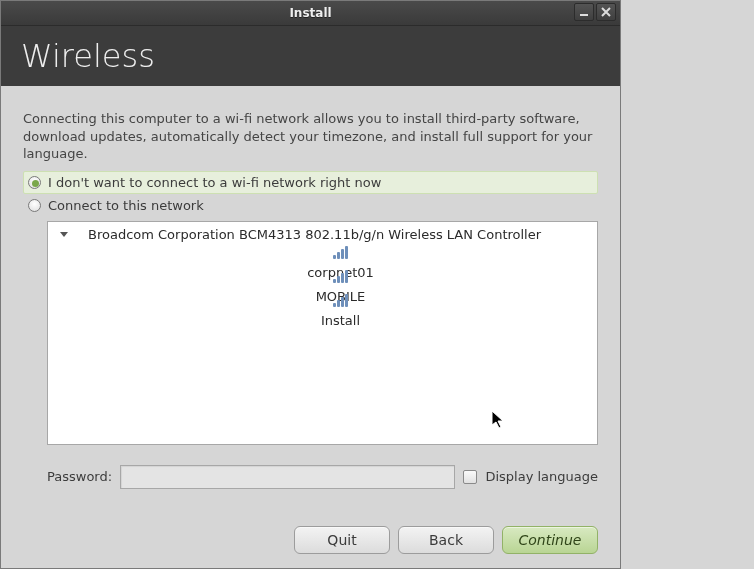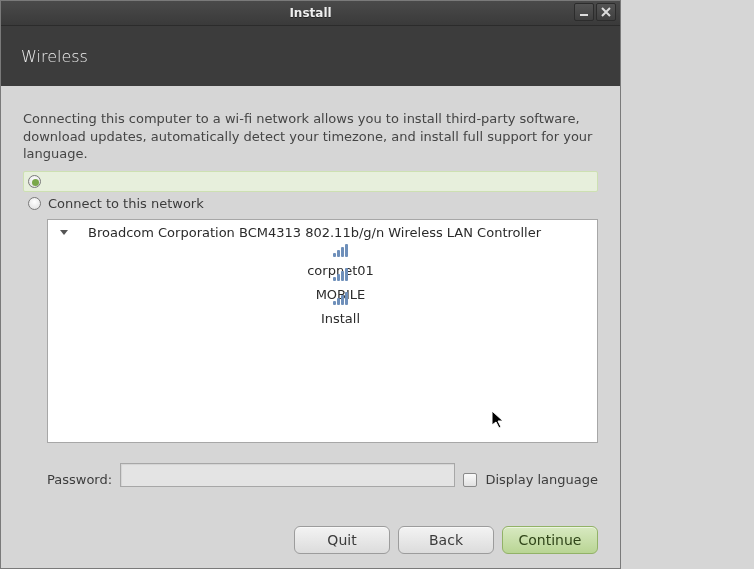--- a/index.html
+++ b/index.html
@@ -48,21 +48,21 @@
     cursor: pointer;
   }
   .tbtn svg { width: 10px; height: 10px; }
   .header-band {
     height: 60px;
     background: #3c3c3c;
     display: flex;
     align-items: center;
     padding: 0 20px;
     color: #eeeeee;
-    font-size: 16px;
+    font-size: 32px;
     font-weight: 300;
   }
   .content {
     flex: 1;
     padding: 24px 22px 10px 22px;
     display: flex; flex-direction: column;
   }
   .intro {
     color: #454545;
     line-height: 1.35;
@@ -128,21 +128,21 @@
   }
   .sig span {
     width: 3px; background: #6e8fba; display: inline-block;
     border-radius: 1px;
   }
   .sig span:nth-child(1){height:4px;}
   .sig span:nth-child(2){height:7px;}
   .sig span:nth-child(3){height:10px;}
   .sig span:nth-child(4){height:13px;}
   .pw-row {
-    display: flex; align-items: flex-end; gap: 8px;
+    display: flex; align-items: center; gap: 8px;
     margin: 20px 0 0 24px;
   }
   .pw-label { color: #3c3c3c; }
   .pw-input {
     flex: 1;
     height: 24px;
     border: 1px solid #a7a7a7;
     background: #e4e4e4;
     color: #666;
     padding: 0 6px;
@@ -168,20 +168,21 @@
     color: #3b3b3b;
     font-size: 14px;
     display: inline-flex; align-items: center; justify-content: center;
     cursor: pointer;
     box-shadow: 0 1px 0 rgba(255,255,255,0.5) inset;
   }
   .btn.primary {
     background: linear-gradient(to bottom, #d8e9c1, #b9d594);
     border-color: #92b267;
     color: #2f4418;
+    font-style: italic;
   }
   .cursor {
     position: absolute;
     left: 491px; top: 410px;
     pointer-events: none;
   }
   .window { position: relative; }
 </style>
 </head>
 <body>
@@ -207,20 +208,21 @@
   <div class="header-band">
     <span>Wireless</span>
   </div>
 
   <div class="content">
 
     <div class="intro">Connecting this computer to a wi-fi network allows you to install third-party software, download updates, automatically detect your timezone, and install full support for your language.</div>
 
     <div class="radio-row selected">
       <span class="radio checked"></span>
+      <span class="radio-label">I don't want to connect to a wi-fi network right now</span>
     </div>
 
     <div class="radio-row">
       <span class="radio"></span>
       <span class="radio-label">Connect to this network</span>
     </div>
 
     <div class="network-box">
       <div class="tree-header">
         <span class="disclose"></span>

